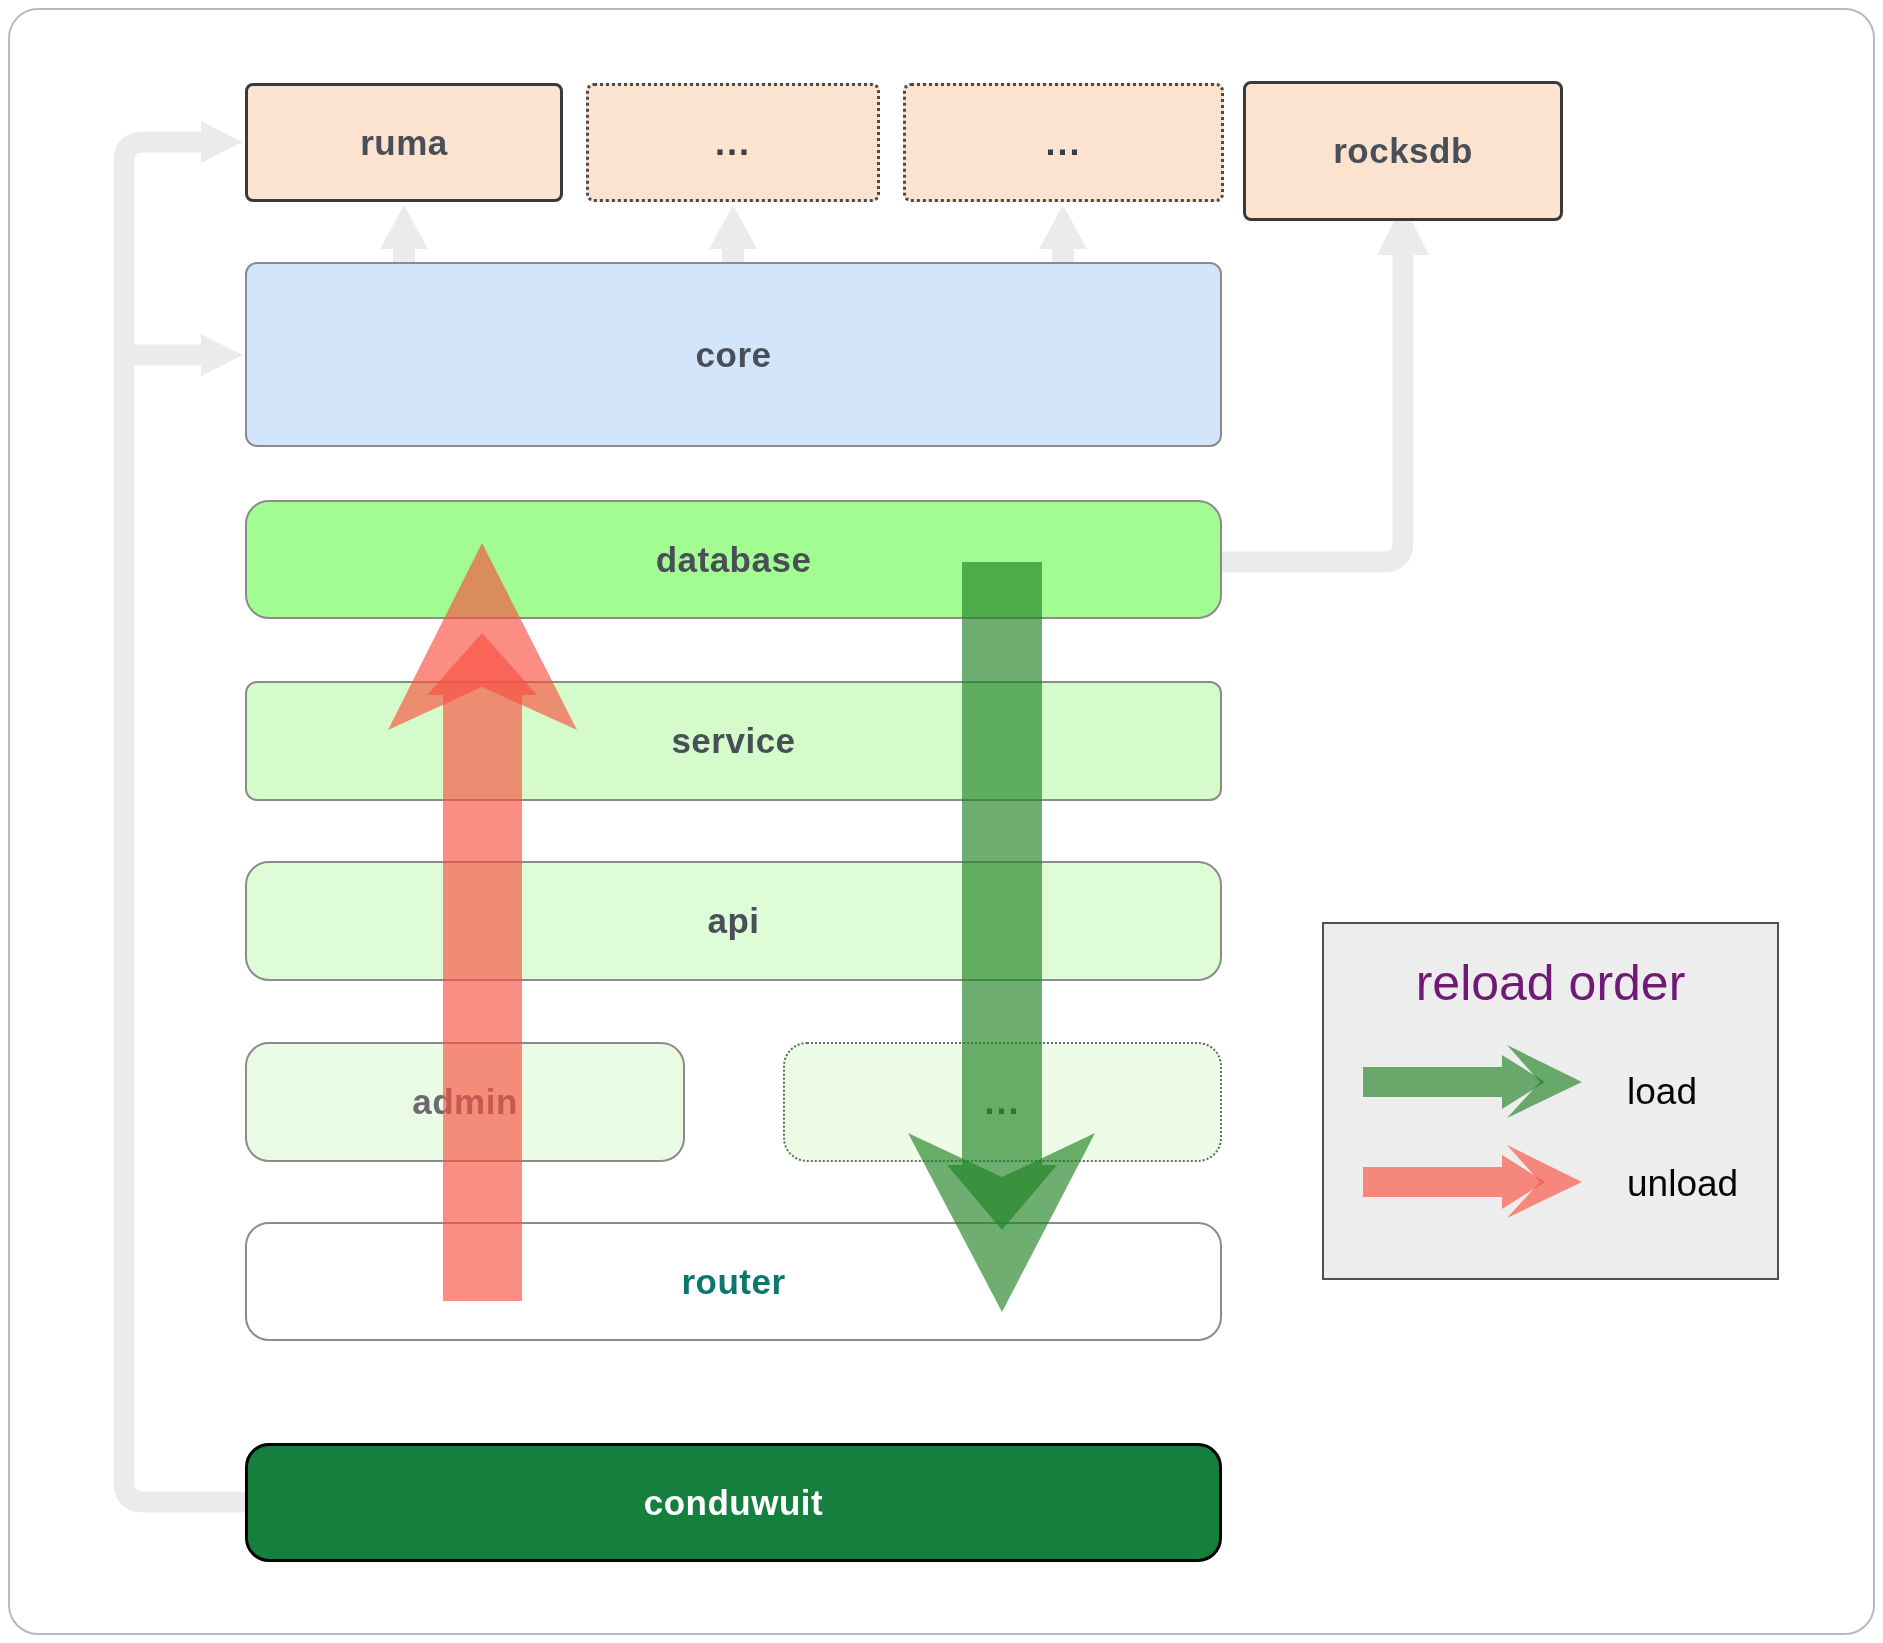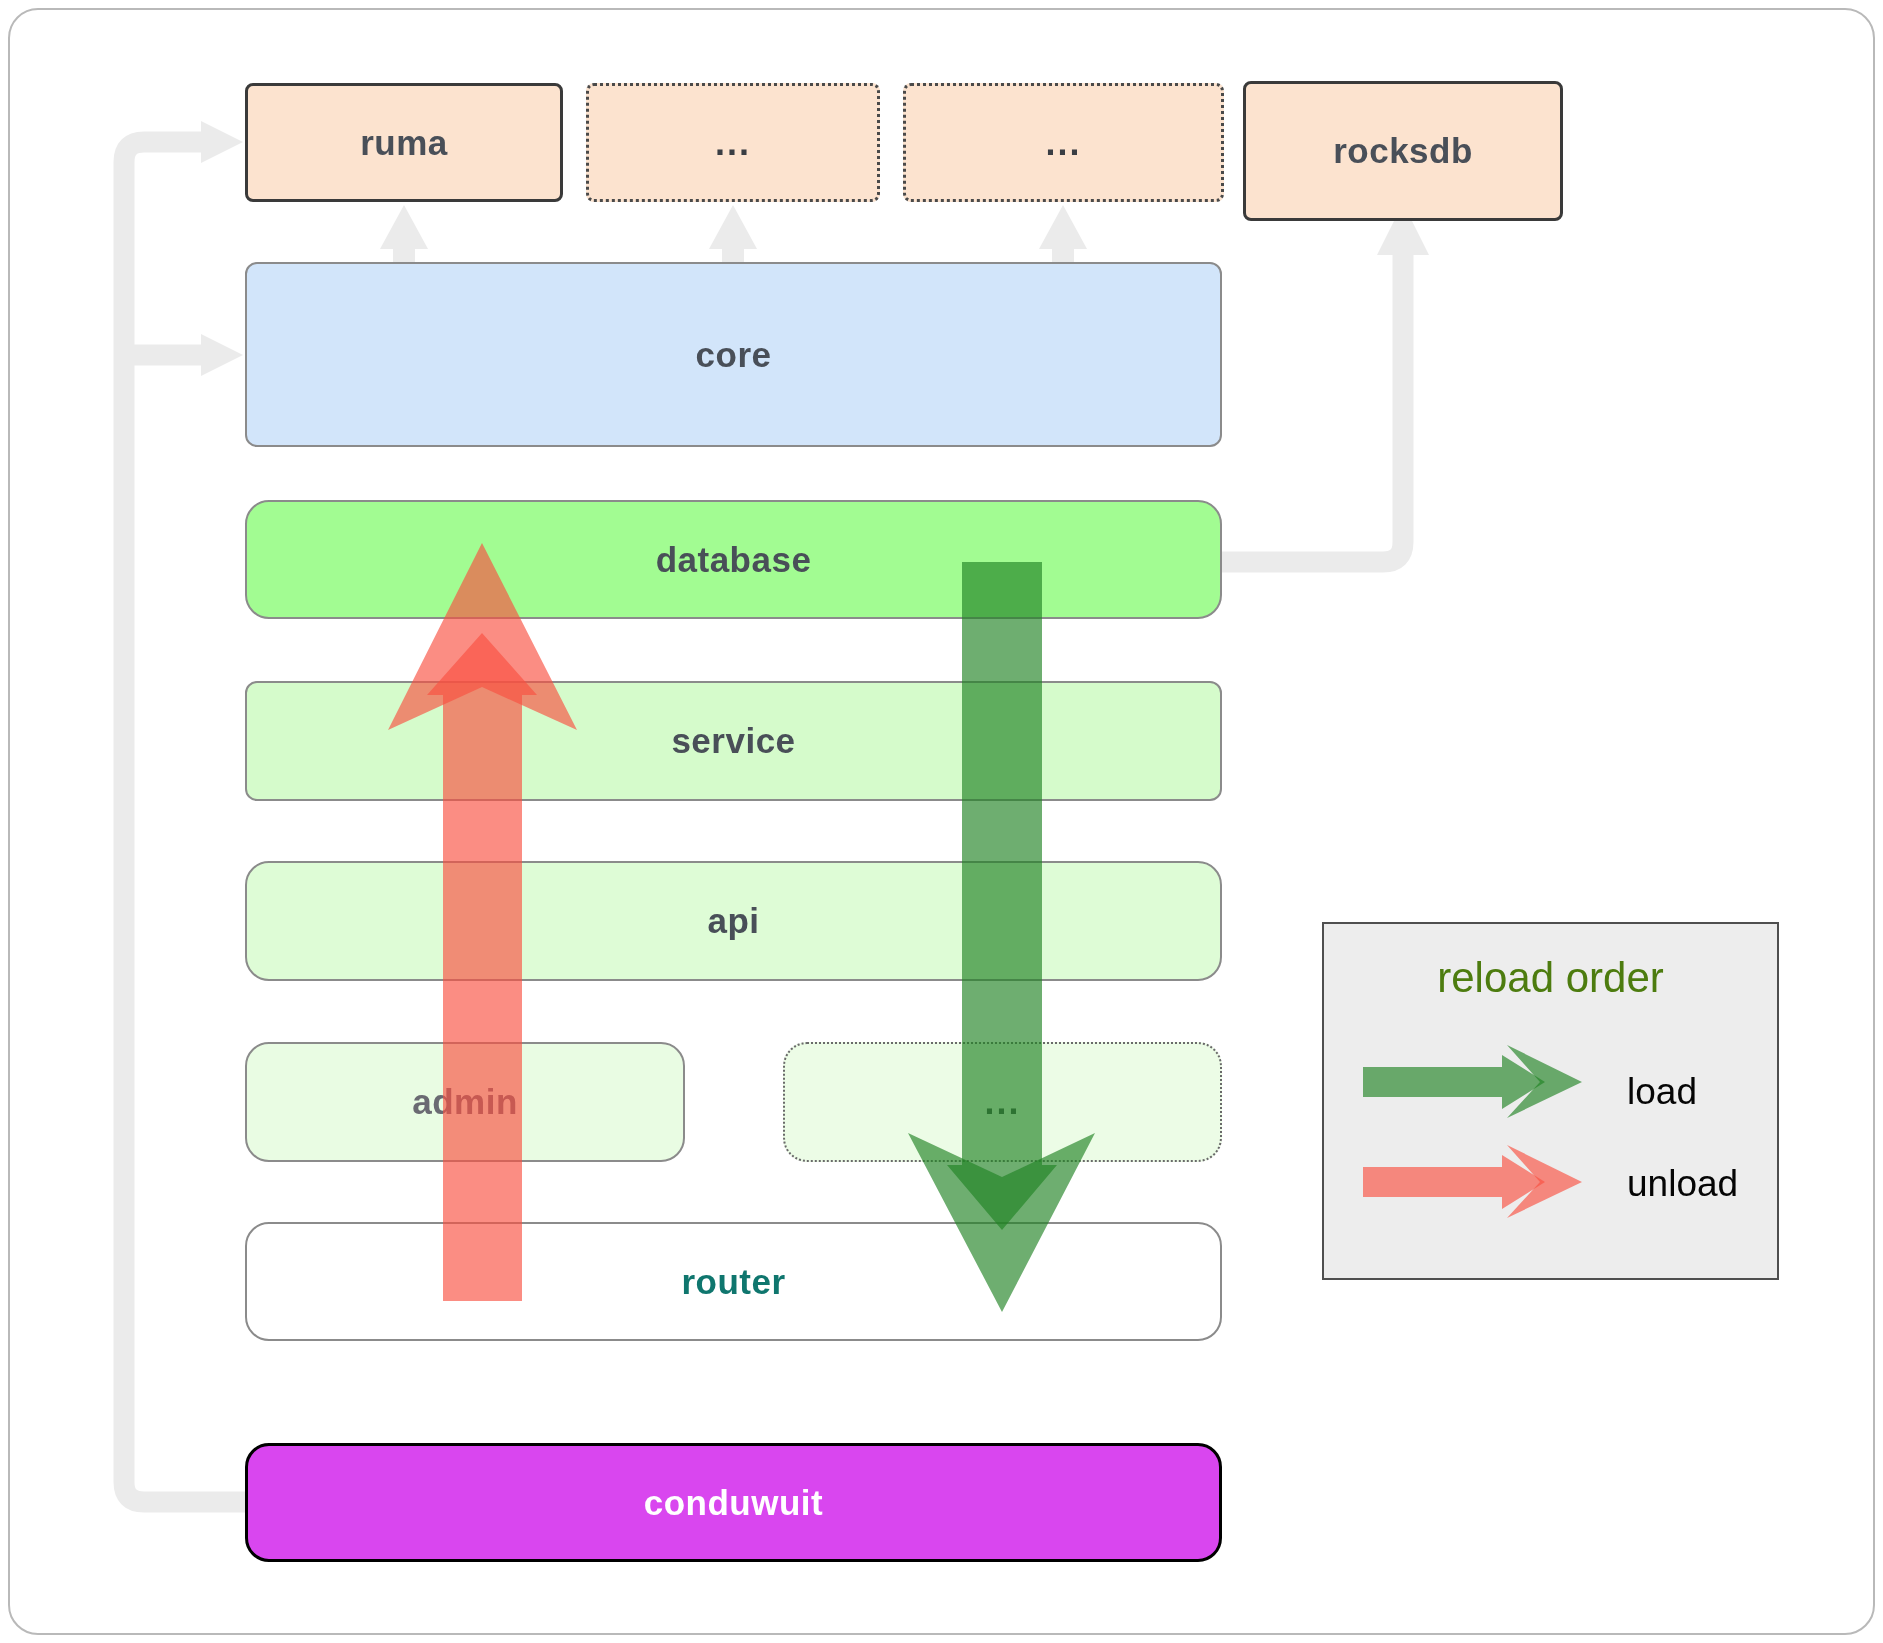--- a/index.html
+++ b/index.html
@@ -30,29 +30,29 @@
   .dots-label{font-size:36px;font-weight:700;color:#3a3e44;letter-spacing:2px;}
   
   .n-core    {left:245px;top:262px; width:977px;height:185px;background:#d2e5fa;border:2.5px solid #8b8b8b;border-radius:12px;}
   .n-database{left:245px;top:500px; width:977px;height:119px;background:#a2fc92;border:2.5px solid #8b8b8b;border-radius:24px;justify-content:center;}
   .n-service {left:245px;top:681px; width:977px;height:120px;background:#d5fbcb;border:2.5px solid #8b8b8b;border-radius:12px;}
   .n-api     {left:245px;top:861px; width:977px;height:120px;background:#defcd6;border:2.5px solid #8b8b8b;border-radius:24px;}
   .n-admin   {left:245px;top:1042px;width:440px;height:120px;background:#e9fce3;border:2.5px solid #8b8b8b;border-radius:24px;color:#6a6a72;}
   .n-dots3   {left:783px;top:1042px;width:439px;height:120px;background:#ecfce6;border:2.5px dotted #6a6a6a;border-radius:24px;}
   .n-dots3 .dots-label{color:#47584d;}
   .n-router  {left:245px;top:1222px;width:977px;height:119px;background:#ffffff;border:2.5px solid #8b8b8b;border-radius:24px;color:#0f766e;}
-  .n-conduwuit{left:245px;top:1443px;width:977px;height:119px;background:#d946ef;border:3px solid #000000;border-radius:24px;color:#ffffff;font-weight:700;}
+  .n-conduwuit{left:245px;top:1443px;width:977px;height:119px;background:#15803d;border:3px solid #000000;border-radius:24px;color:#ffffff;font-weight:700;}
   
   .legend{
     position:absolute;left:1322px;top:922px;width:457px;height:358px;
     box-sizing:border-box;background:#ededed;border:2px solid #4f4f4f;
   }
   .legend-title{
     position:absolute;left:0;top:30px;width:100%;
-    text-align:center;font-size:42px;font-weight:500;color:#4d7c0f;
+    text-align:center;font-size:50px;font-weight:500;color:#701a75;
   }
   .legend-label{
     position:absolute;font-size:37px;font-weight:400;color:#050505;line-height:44px;height:44px;
   }
   .legend-label.load  {left:303px;top:146px;}
   .legend-label.unload{left:303px;top:238px;}
 </style>
 </head>
 <body>
 

